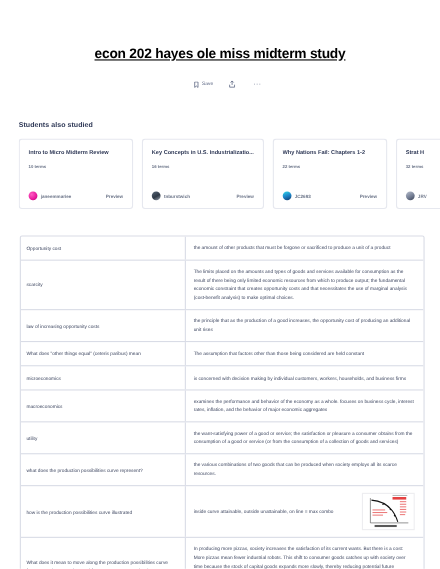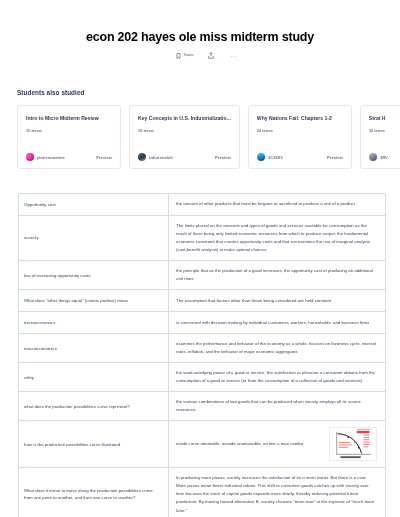--- a/index.html
+++ b/index.html
@@ -17,22 +17,23 @@
   
   .page-header {
     padding-top: 26px;
     text-align: center;
   }
   .page-title {
     font-size: 12.5px;
     font-weight: bold;
     letter-spacing: -0.2px;
     color: #000000;
-    margin: 4px;
+    margin: 16px;
     line-height: 1.2;
+    text-decoration: underline;
   }
   .title-actions {
     display: flex;
     justify-content: center;
     align-items: center;
     gap: 14px;
     margin-top: 7px;
     padding-left: 14px;
   }
   .action-btn {

